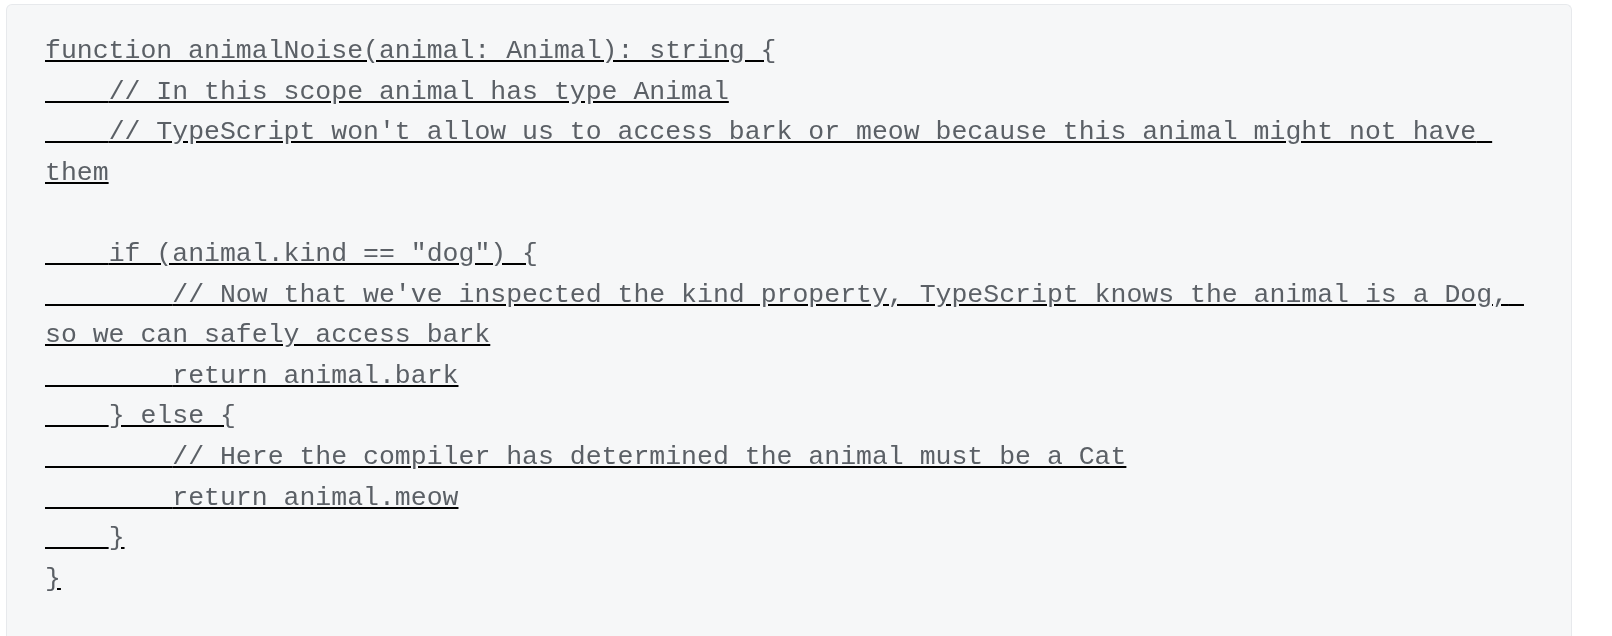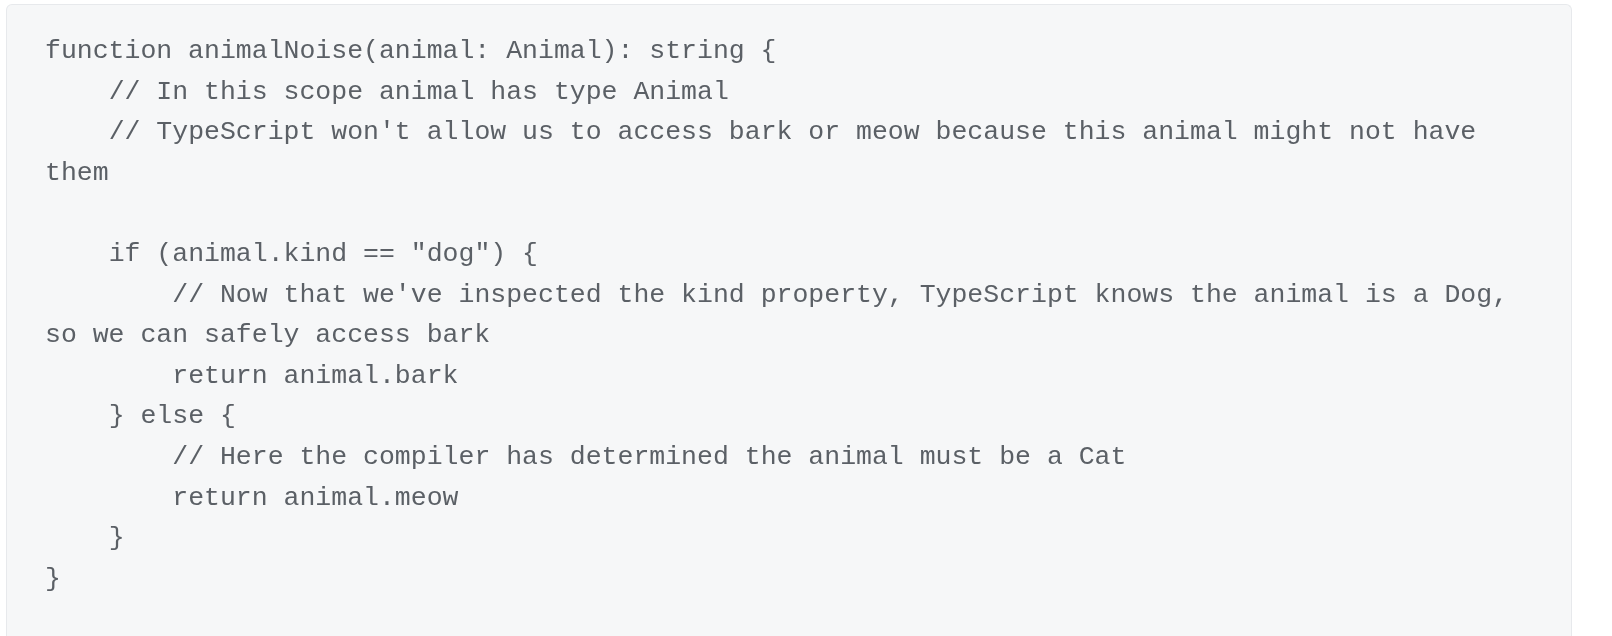--- a/index.html
+++ b/index.html
@@ -14,20 +14,21 @@
     font-family: "Liberation Mono", "DejaVu Sans Mono", monospace;
   }
 
   #page {
     position: relative;
     width: 1578px;
     height: 636px;
     background: #ffffff;
     box-sizing: border-box;
     padding: 4px 6px 0 6px;
+    text-decoration: underline;
   }
 
   #code-block {
     position: relative;
     width: 100%;
     height: 640px;
     box-sizing: border-box;
     background: #f6f7f8;
     border: 1px solid #e7e9ec;
     border-bottom: none;

